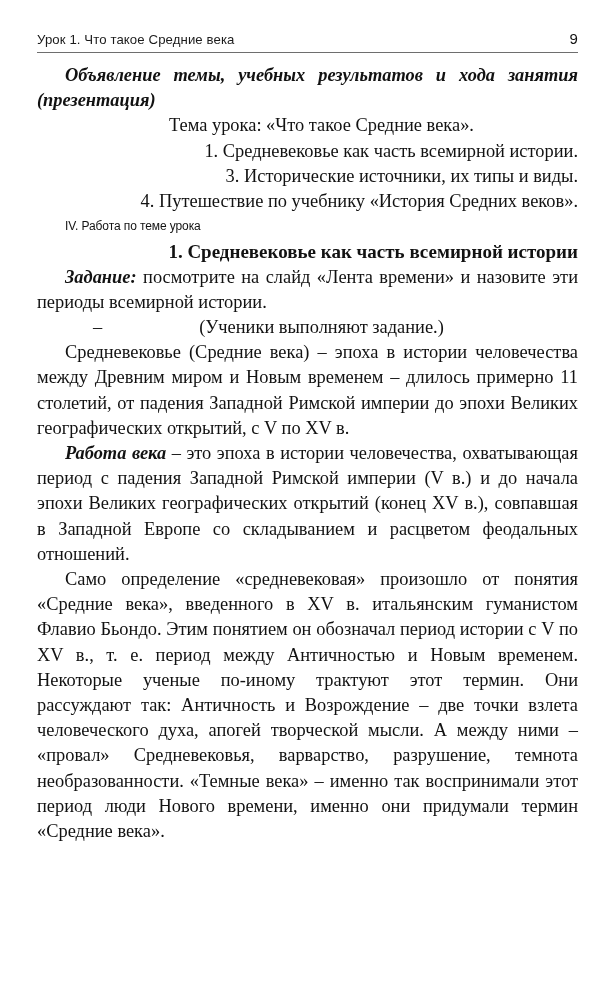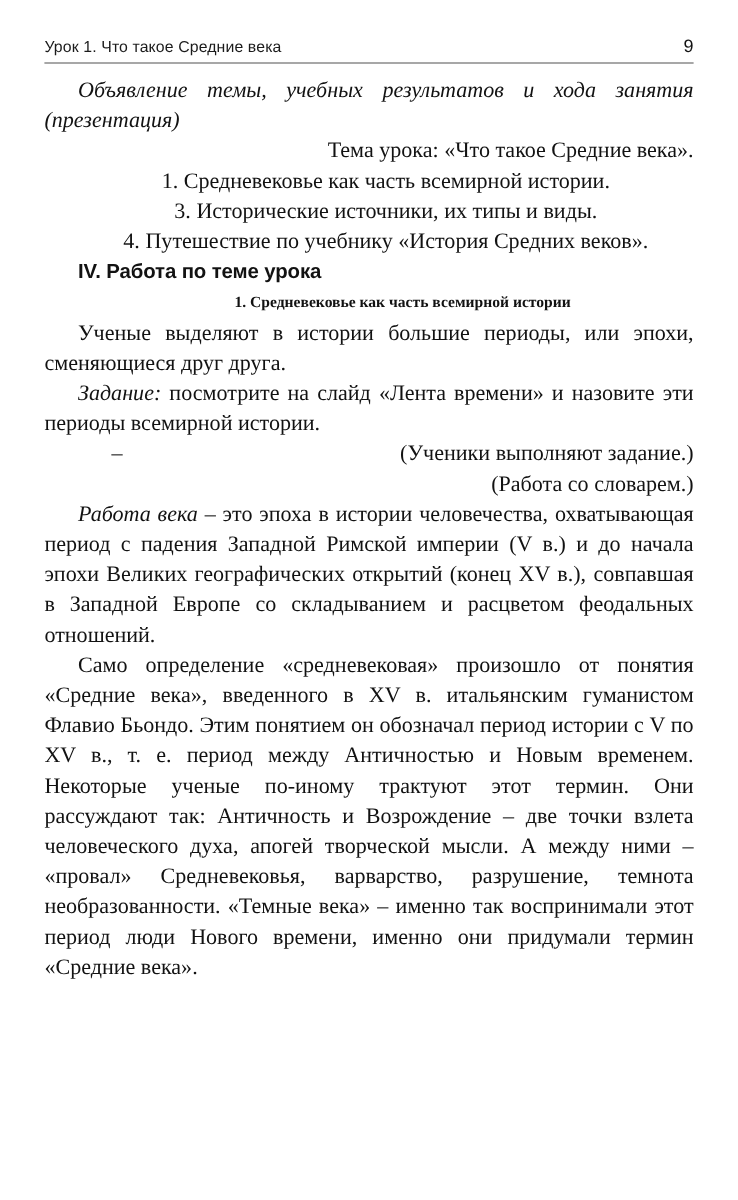--- a/index.html
+++ b/index.html
@@ -62,68 +62,68 @@
     hyphens: manual;
   }
 
   .body p {
     margin: 0;
     text-indent: 28px;
   }
 
   
   .bi {            
-    font-weight: normal;
+    font-weight: bold;
     font-style: italic;
   }
 
   
   .head-sans {
     margin: 0;
     text-indent: 0;
     font-family: "Liberation Sans", "DejaVu Sans", sans-serif;
-    font-weight: bold;
-    font-size: 17px;
+    font-weight: normal;
+    font-size: 12px;
     line-height: 25.2px;
     letter-spacing: -0.1px;
     text-align: left;
   }
   
   .head-serif {
     margin: 0;
     text-indent: 0;
     padding-left: 28px;
     font-weight: bold;
-    font-size: 13px;
+    font-size: 19px;
     line-height: 25.2px;
-    text-align: center;
+    text-align: right;
   }
 
   
   .plan-line {
     margin: 0;
     text-indent: 28px;
-    text-align: center;
+    text-align: right;
   }
 
   
   .dash-item {
     margin: 0;
     text-indent: 0;
     padding-left: 56px;
     text-align: left;
     position: relative;
   }
   .dash-item .dash {
     position: absolute;
     left: 28px;
     top: 0;
   }
 
-  .tight { text-align: right; }
+  .tight { text-align: center; }
 </style>
 </head>
 <body>
 
 <div class="page">
 
   <div class="runhead">
     <span class="rh-title">Урок 1. Что такое Средние века</span>
     <span class="rh-page">9</span>
   </div>
@@ -138,34 +138,33 @@
 
 
     <p class="plan-line">1. Средневековье как часть всемирной истории.</p>
     <p class="plan-line">3. Исторические источники, их типы и виды.</p>
     <p class="plan-line">4. Путешествие по учебнику «История Средних веков».</p>
 
     <p class="head-sans">IV. Работа по теме урока</p>
 
     <p class="head-serif">1. Средневековье как часть всемирной истории</p>
 
-    <p>Ученые выделяют в истории большие периоды, или эпохи, сменяющиеся друг друга.</p>
 
     <p>
       <span class="bi">Задание:</span><span> посмотрите на слайд «Лента времени» и назовите эти периоды всемирной истории.</span>
     </p>
 
     <p class="dash-item">
       <span class="dash">–</span>
     </p>
 
     <p class="tight">(Ученики выполняют задание.)</p>
 
+    <p>Средневековье (Средние века) – эпоха в истории человечества между Древним миром и Новым временем – длилось примерно 11 столетий, от падения Западной Римской империи до эпохи Великих географических открытий, с V по XV в.</p>
 
-    <p class="tight">(Работа со словарем.)</p>
 
     <p>
       <span class="bi">Работа века</span><span> – это эпоха в истории человечества, охватывающая период с падения Западной Римской империи (V в.) и до начала эпохи Великих географических открытий (конец XV в.), совпавшая в Западной Европе со складыванием и расцветом феодальных отношений.</span>
     </p>
 
     <p>Само определение «средневековая» произошло от понятия «Средние века», введенного в XV в. итальянским гуманистом Флавио Бьондо. Этим понятием он обозначал период истории с V по XV в., т. е. период между Античностью и Новым временем. Некоторые ученые по-иному трактуют этот термин. Они рассуждают так: Античность и Возрождение – две точки взлета человеческого духа, апогей творческой мысли. А между ними – «провал» Средневековья, варварство, разрушение, темнота необразованности. «Темные века» – именно так воспринимали этот период люди Нового времени, именно они придумали термин «Средние века».</p>
 
   </div>
 </div>
 

